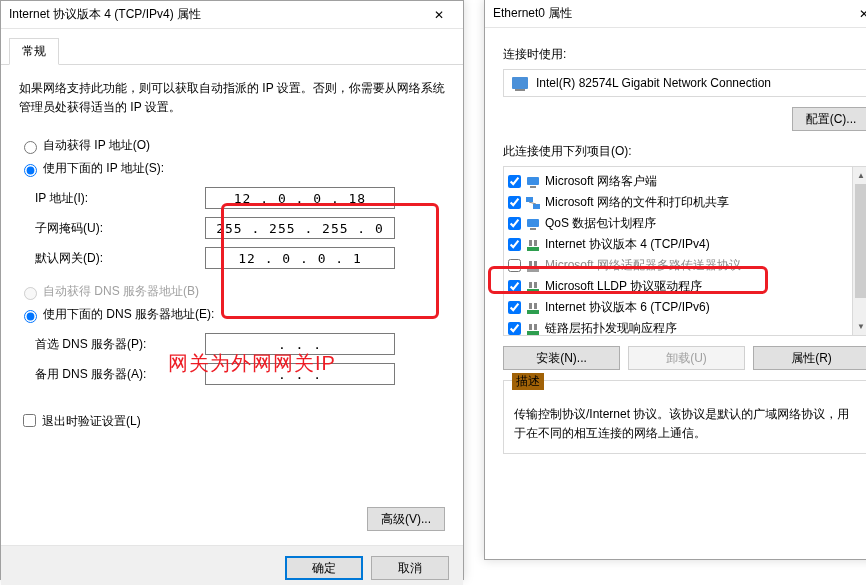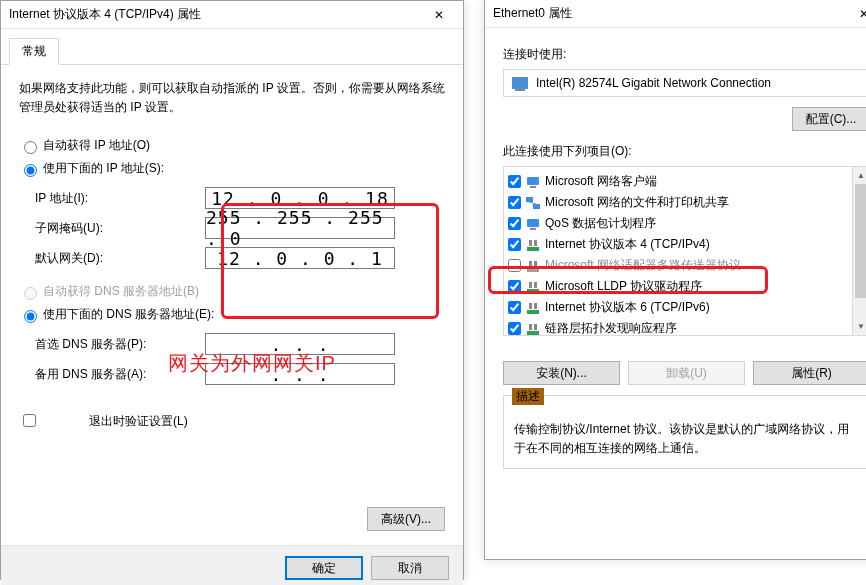--- a/index.html
+++ b/index.html
@@ -12,21 +12,21 @@
   .tab { padding:4px 12px; border:1px solid #d9d9d9; border-bottom:none; background:#fff; margin-right:10px; position:relative; top:1px; }
   .tab.active { background:#fff; border-bottom:1px solid #fff; }
   .body { padding:14px 18px; }
   .desc { margin-bottom:20px; line-height:1.6; }
   .radio-row, .check-row { display:flex; align-items:flex-end; margin:6px 0; }
   .radio-row input, .check-row input { margin-right:6px; }
   .radio-row.disabled, .check-row.disabled { color:#a0a0a0; }
   .ip-grid { margin:4px 0 10px 16px; }
   .ip-row { display:flex; align-items:center; height:30px; }
   .ip-row .lbl { width:170px; }
-  .ip-input { border:1px solid #7a7a7a; background:#fff; width:190px; height:22px; display:flex; align-items:center; justify-content:center; font-family:Consolas, monospace; font-size:18px; letter-spacing:1px; }
+  .ip-input { border:1px solid #7a7a7a; background:#fff; width:190px; height:22px; display:flex; align-items:center; justify-content:center; font-family:Consolas, monospace; font-size:13px; letter-spacing:1px; }
   .ip-input.blank { color:#000; }
   .redbox { position:absolute; border:3px solid #ed1c24; border-radius:6px; pointer-events:none; }
   .annot { position:absolute; color:#ed1c24; font-size:20px; font-weight:500; letter-spacing:1px; }
   .btnrow { display:flex; justify-content:flex-end; padding:10px 14px; gap:8px; border-top:1px solid #e5e5e5; background:#f0f0f0;}
   .btnrow.inner { border-top:none; background:transparent; padding:6px 0;}
   .wbtn { min-width:78px; height:24px; border:1px solid #adadad; background:#e1e1e1; display:inline-flex; align-items:center; justify-content:center; padding:0 12px; }
   .wbtn.default { border:1px solid #0078d7; box-shadow:inset 0 0 0 1px #0078d7; }
   .wbtn.disabled { color:#a0a0a0; border-color:#d0d0d0; background:#f4f4f4; }
   
   .bg-dialog .body { padding:12px 18px 18px; }
@@ -37,21 +37,21 @@
   .list { border:1px solid #d9d9d9; height:170px; overflow:hidden; position:relative; margin:6px 0; display:flex; }
   .list-inner { flex:1; padding:4px 2px; overflow:hidden; }
   .list-item { display:flex; align-items:center; height:21px; padding:0 2px; gap:4px; }
   .list-item .ic { width:16px; height:16px; display:flex; align-items:center; justify-content:center; }
   .list-item .ic svg { display:block; }
   .scrollbar { width:17px; background:#f0f0f0; border-left:1px solid #d9d9d9; display:flex; flex-direction:column; }
   .scrollbar .arrow { height:17px; display:flex; align-items:center; justify-content:center; color:#606060; font-size:8px;}
   .scrollbar .track { flex:1; position:relative; }
   .scrollbar .thumb { position:absolute; left:2px; right:2px; top:0; height:85%; background:#cdcdcd; }
   .btn-triple { display:flex; gap:8px; margin:10px 0; }
-  .btn-triple .wbtn { flex:1; min-width:0;margin-top:15px; }
+  .btn-triple .wbtn { flex:1; min-width:0; }
   .fieldset { border:1px solid #d9d9d9; margin-top:6px; padding:10px 10px; position:relative; }
   .fieldset .legend { position:absolute; top:-8px; left:8px; background:#a16207; padding:0 4px; }
   .fieldset .txt { line-height:1.6; margin-top:14px; }
   .align-right { display:flex; justify-content:flex-end; margin:6px 0 12px 0;}
   .list-item input[type=checkbox] { margin:0; }
 </style>
 </head>
 <body>
 
 <div class="dialog bg-dialog" style="left:484px; top:0; width:404px; height:560px; border-top:none; border-right:none;">
@@ -224,21 +224,21 @@
       <div class="ip-row">
         <span class="lbl">首选 DNS 服务器(P):</span>
         <span class="ip-input blank">.       .       .</span>
       </div>
       <div class="ip-row">
         <span class="lbl">备用 DNS 服务器(A):</span>
         <span class="ip-input blank">.       .       .</span>
       </div>
     </div>
 
-    <div class="check-row" style="margin-top:22px;gap:47px;">
+    <div class="check-row" style="margin-top:22px;">
       <input type="checkbox" style="">
       <span>退出时验证设置(L)</span>
     </div>
     <div class="btnrow inner" style="position:absolute; right:18px; bottom:8px;">
       <span class="wbtn">高级(V)...</span>
     </div>
   </div>
   <div class="btnrow">
     <span class="wbtn default">确定</span>
     <span class="wbtn">取消</span>

